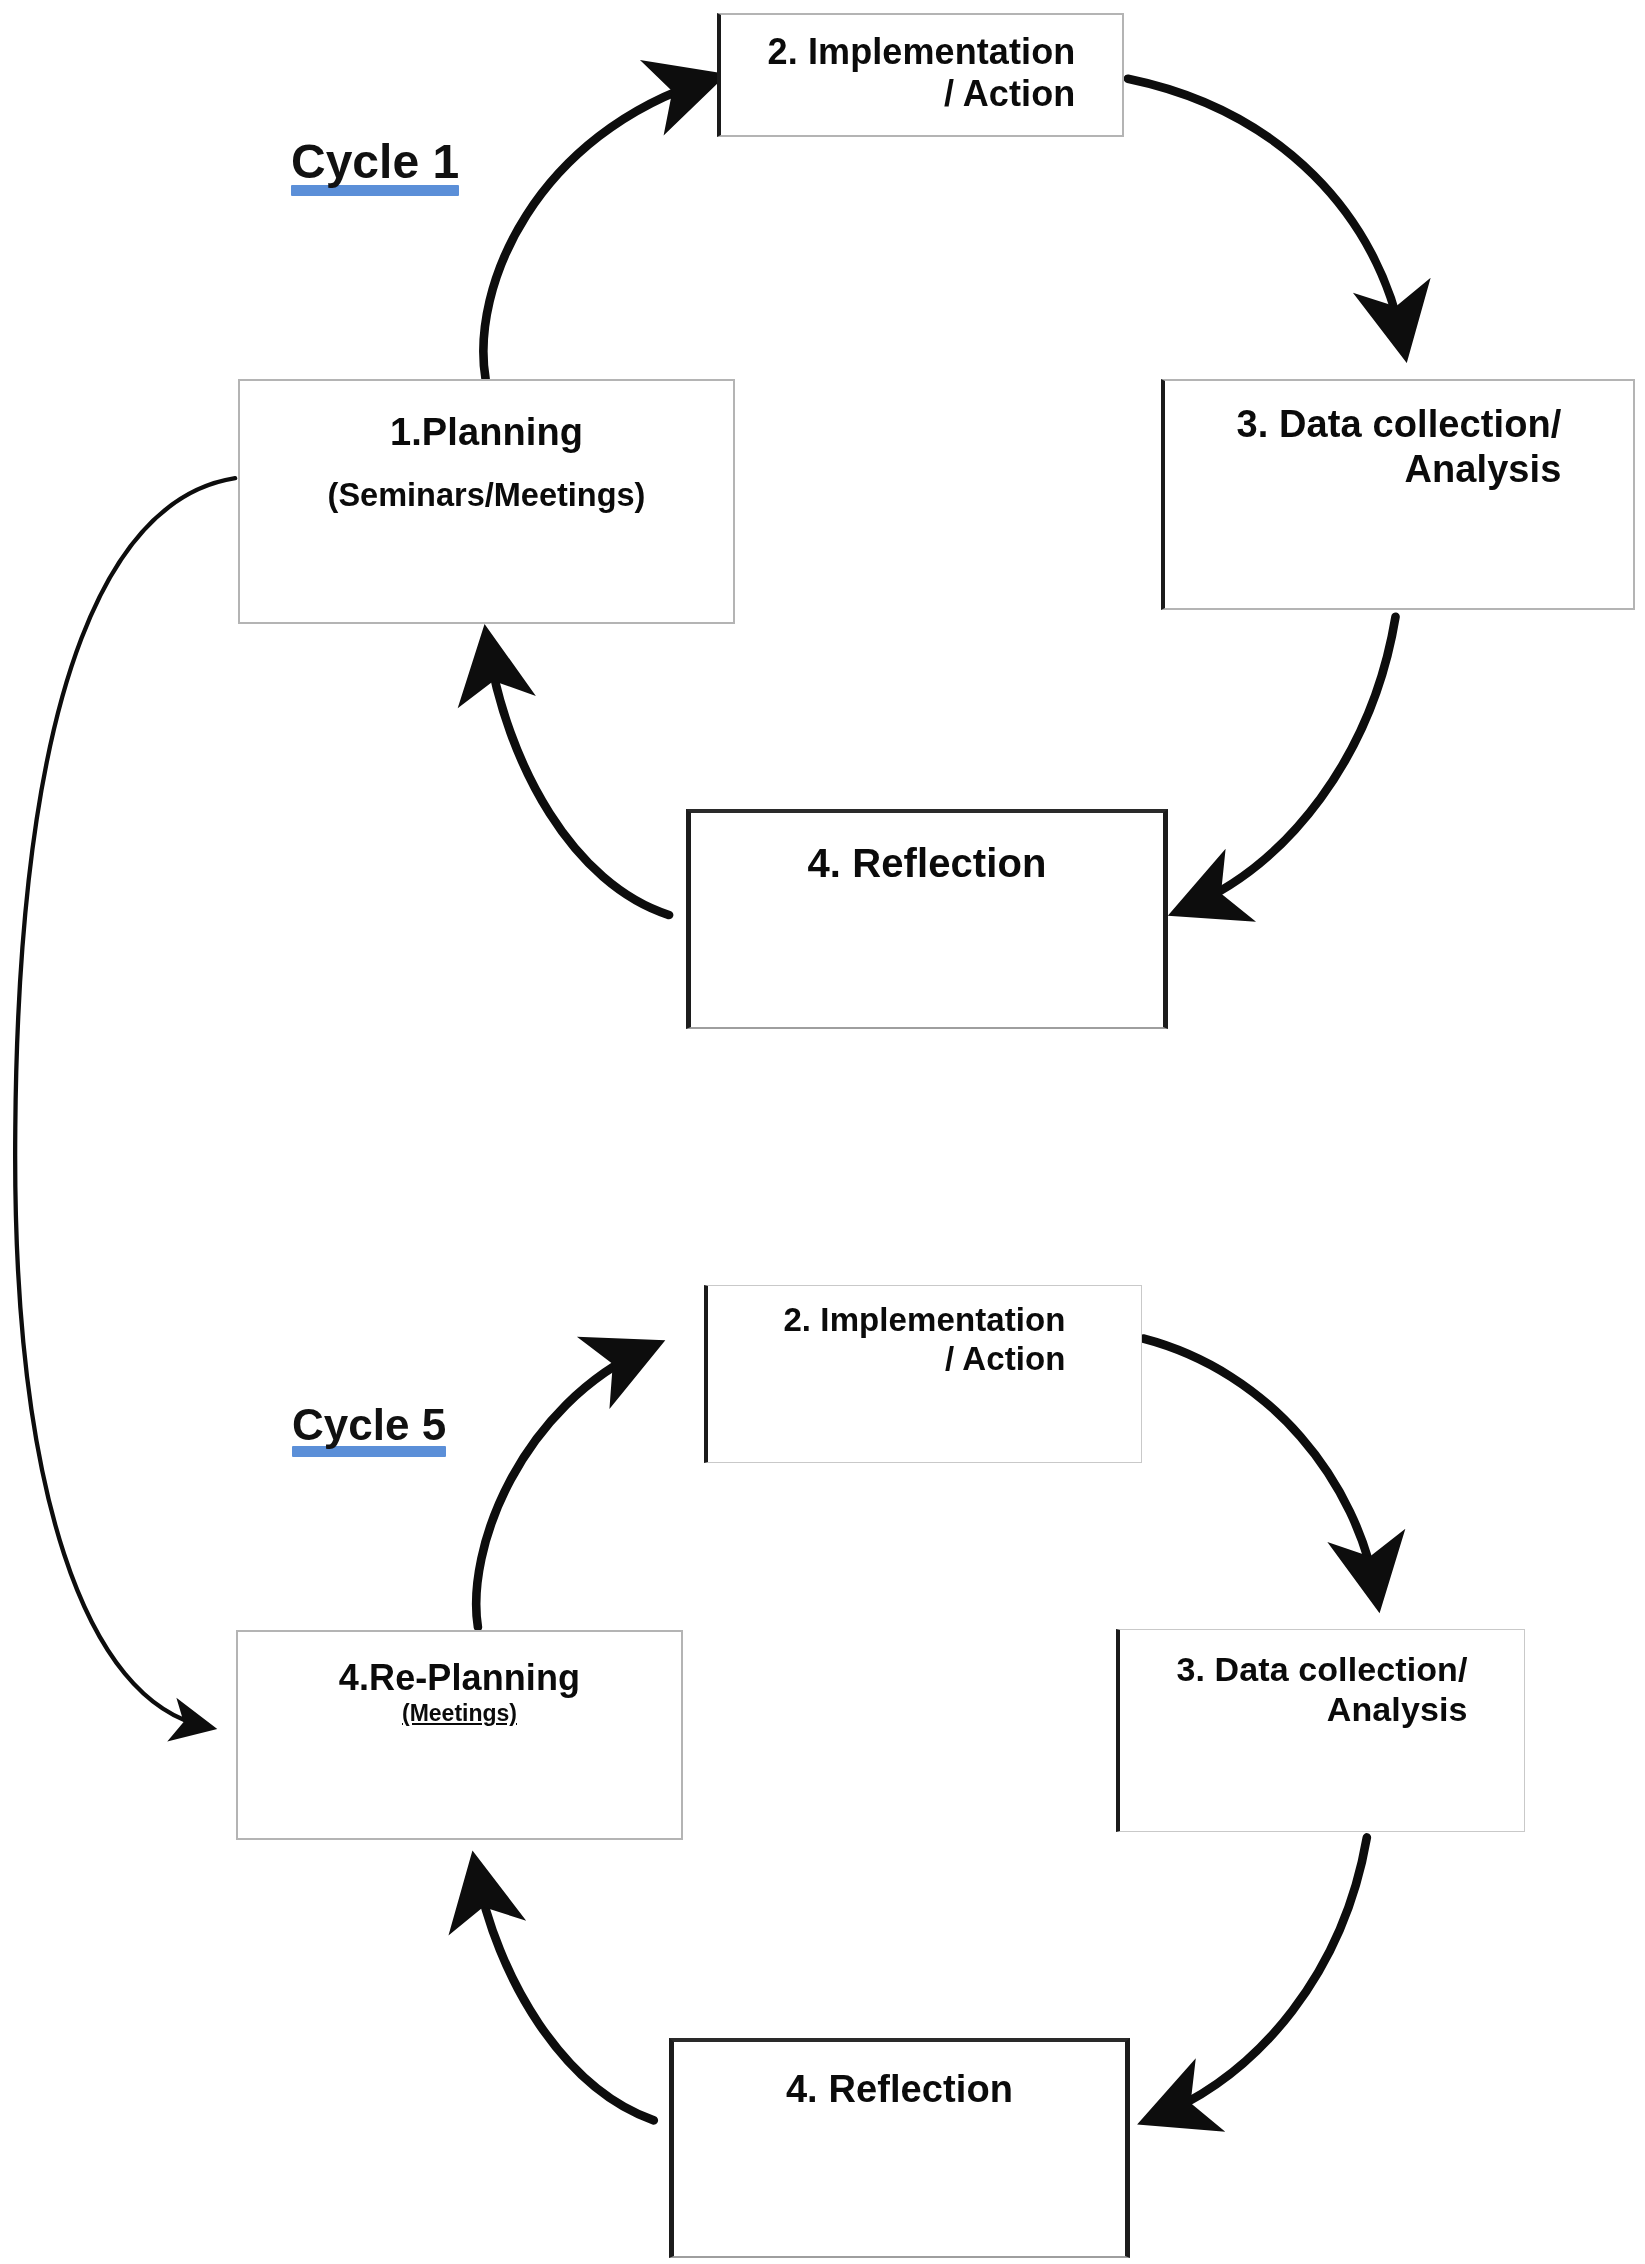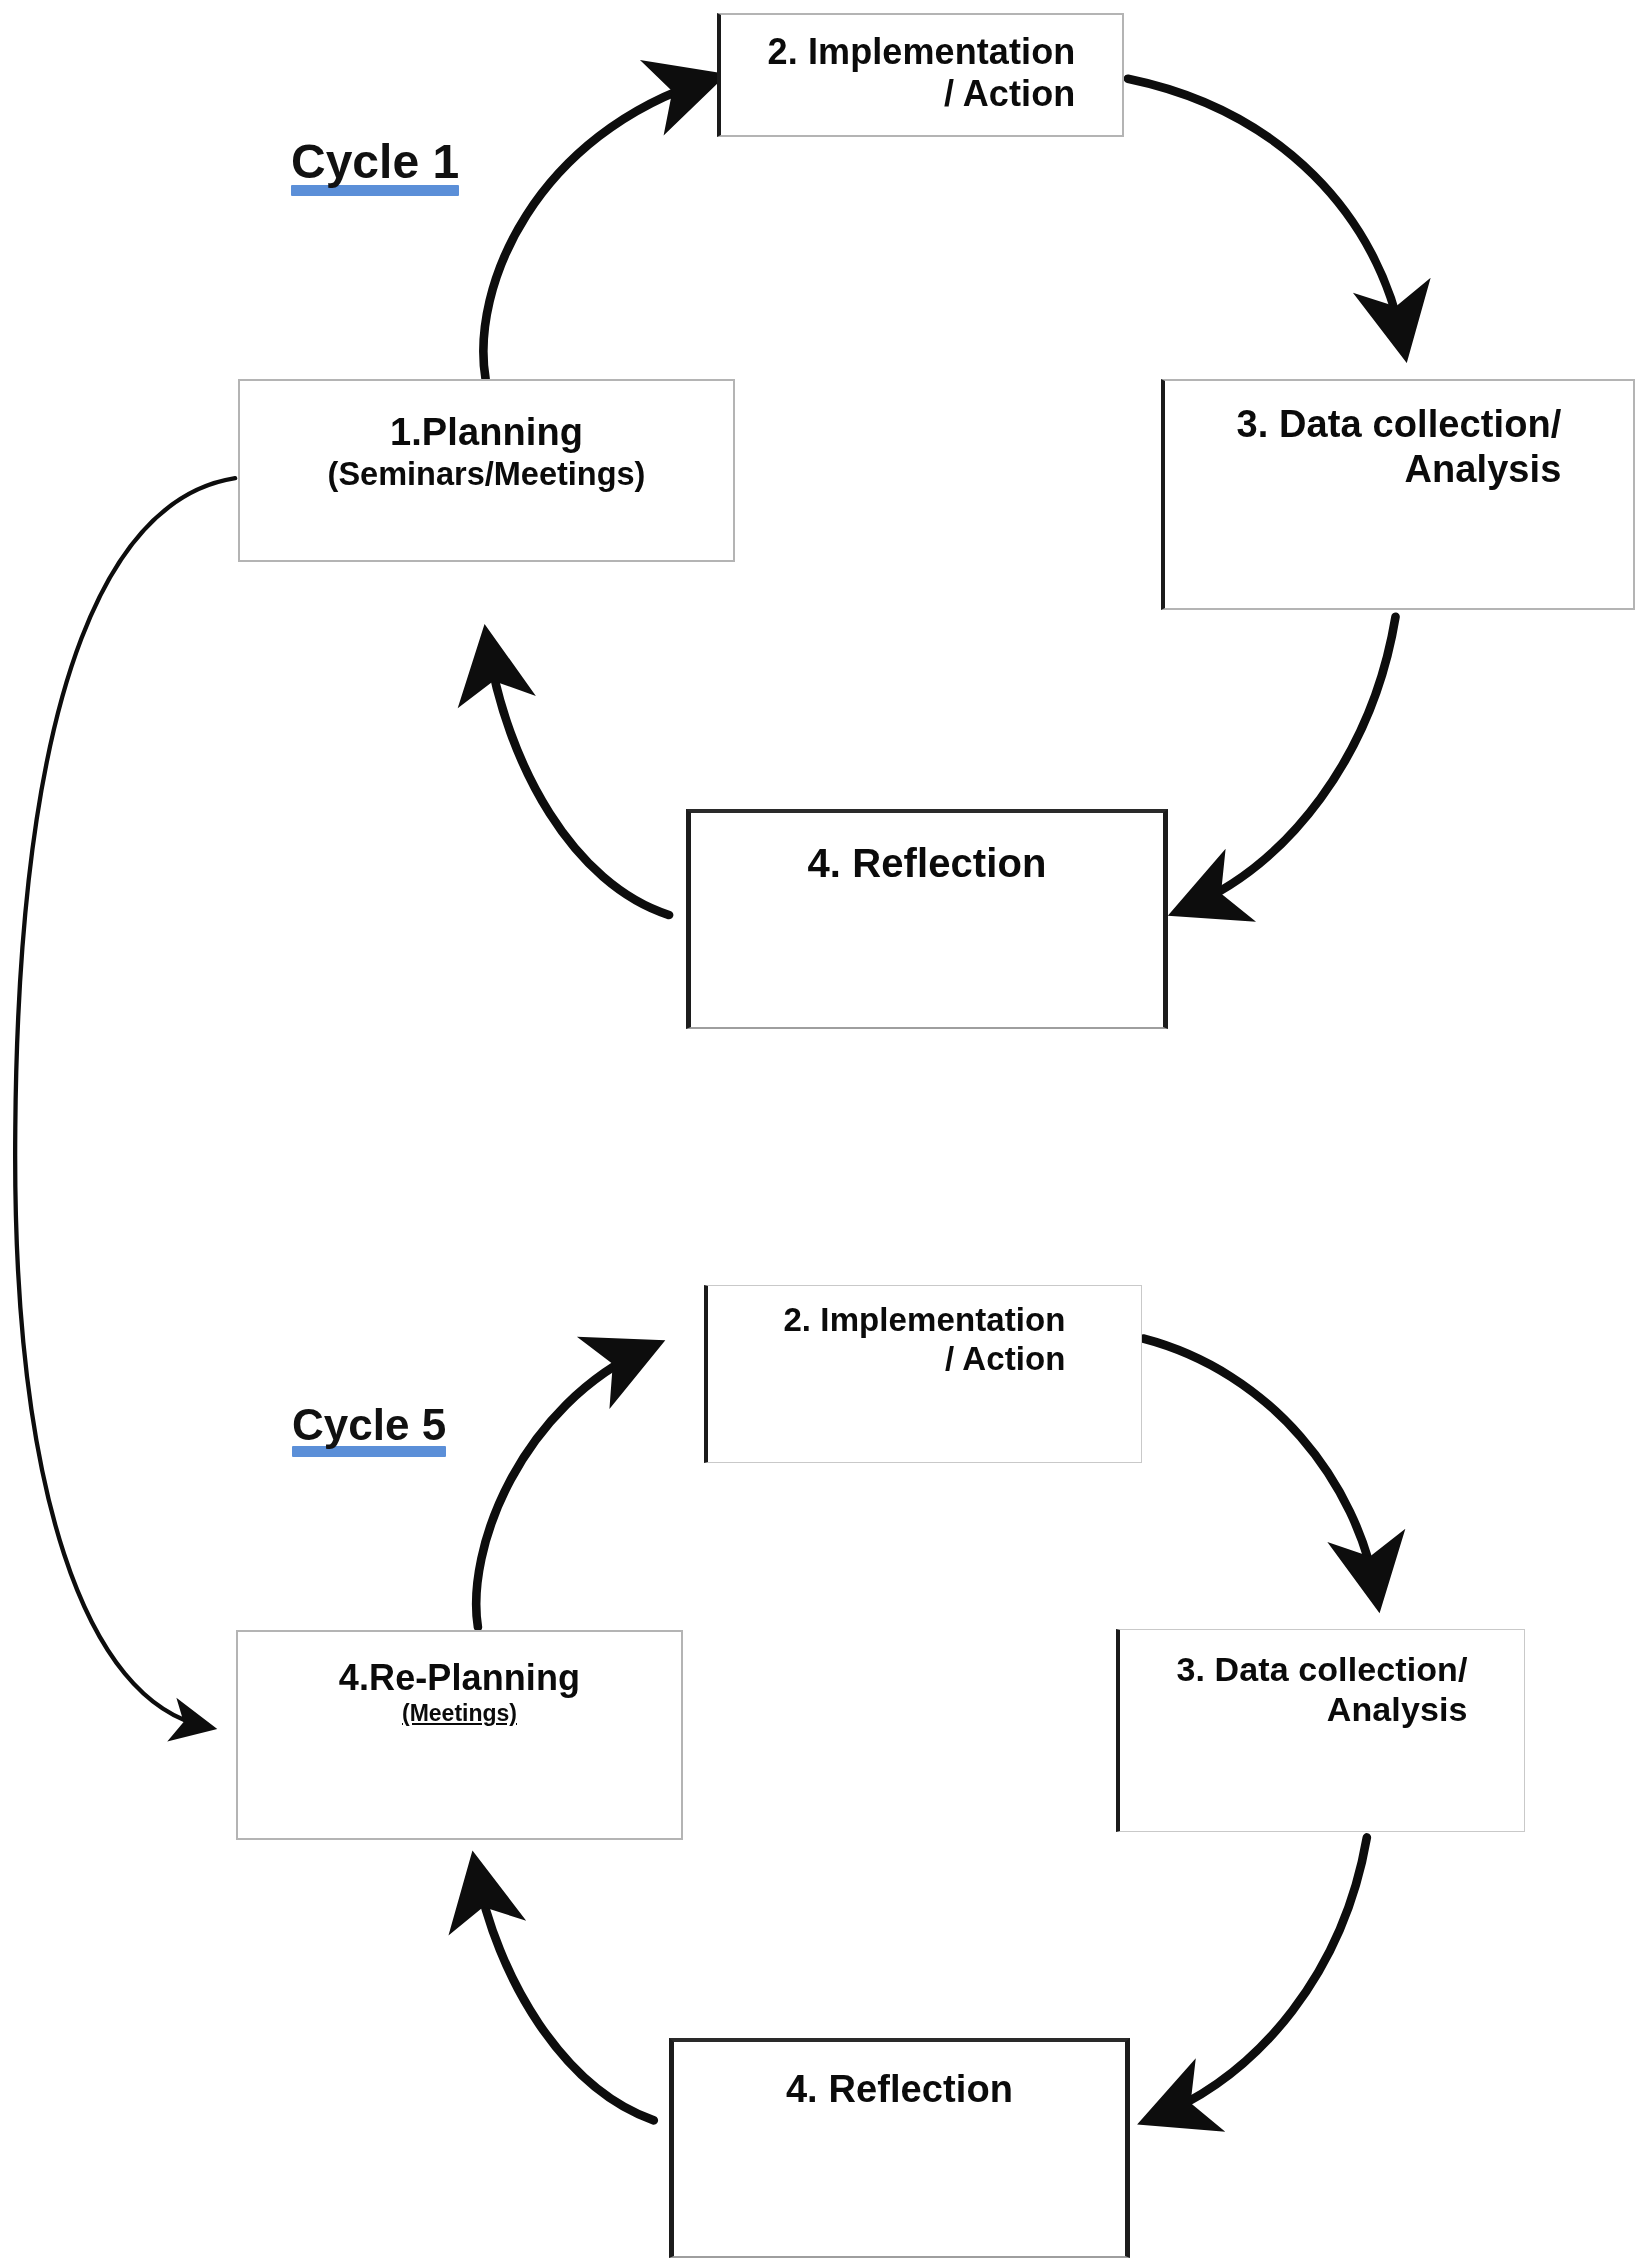--- a/index.html
+++ b/index.html
@@ -98,23 +98,23 @@
   <div class="cycle-label" style="left:279px; top:134px; font-size:48px;">
     <span>Cycle  1</span>
     <span class="ul"></span>
   </div>
 
   <div class="node bd-light-dark-left" style="left:717px; top:13.4px; width:407px; height:124px; padding-top:15.3px;">
     <div class="t1" style="font-size:36px;">2. Implementation
 / Action</div>
   </div>
 
-  <div class="node bd-light" style="left:238px; top:379px; width:497px; height:183px; padding-top:29px;">
+  <div class="node bd-light" style="left:238px; top:379px; width:497px; height:245px; padding-top:29px;">
     <div class="t1" style="font-size:38px;">1.Planning</div>
-    <div class="t2" style="font-size:32.5px; margin-top:0;">(Seminars/Meetings)</div>
+    <div class="t2" style="font-size:32.5px; margin-top:21px;">(Seminars/Meetings)</div>
   </div>
 
   <div class="node bd-light-dark-left" style="left:1161px; top:379px; width:474px; height:231px; padding-top:21px;">
     <div class="t1" style="font-size:38px;">3. Data collection/
 Analysis</div>
   </div>
 
   <div class="node bd-heavy" style="left:686px; top:809px; width:482px; height:220px; padding-top:27px;">
     <div class="t1" style="font-size:40px;">4. Reflection</div>
   </div>

